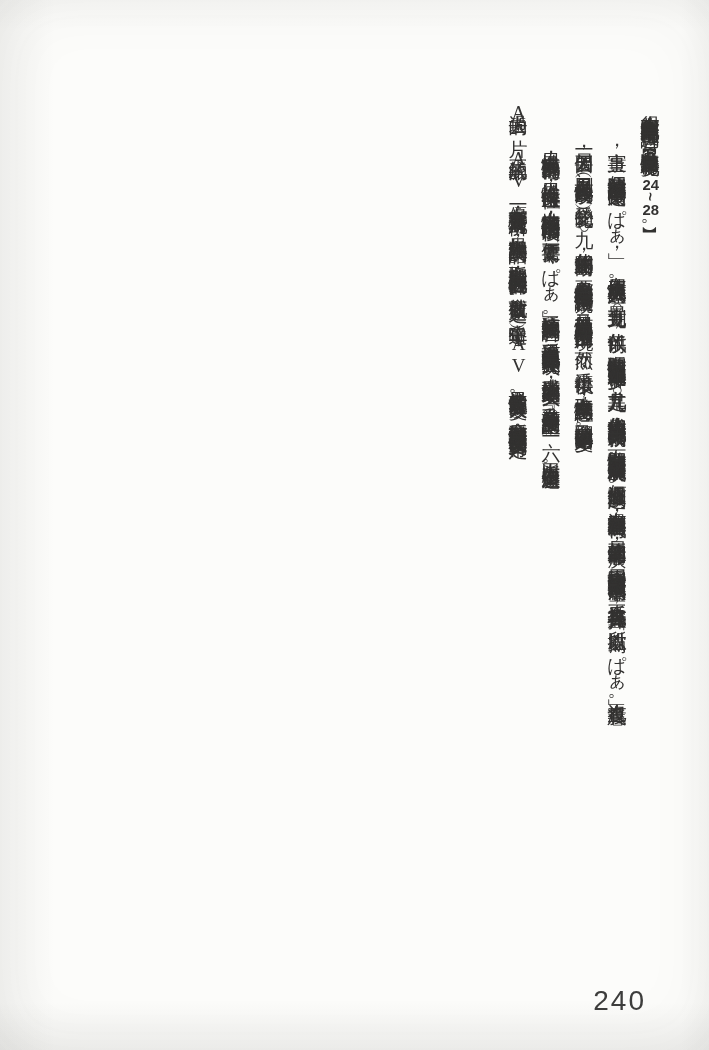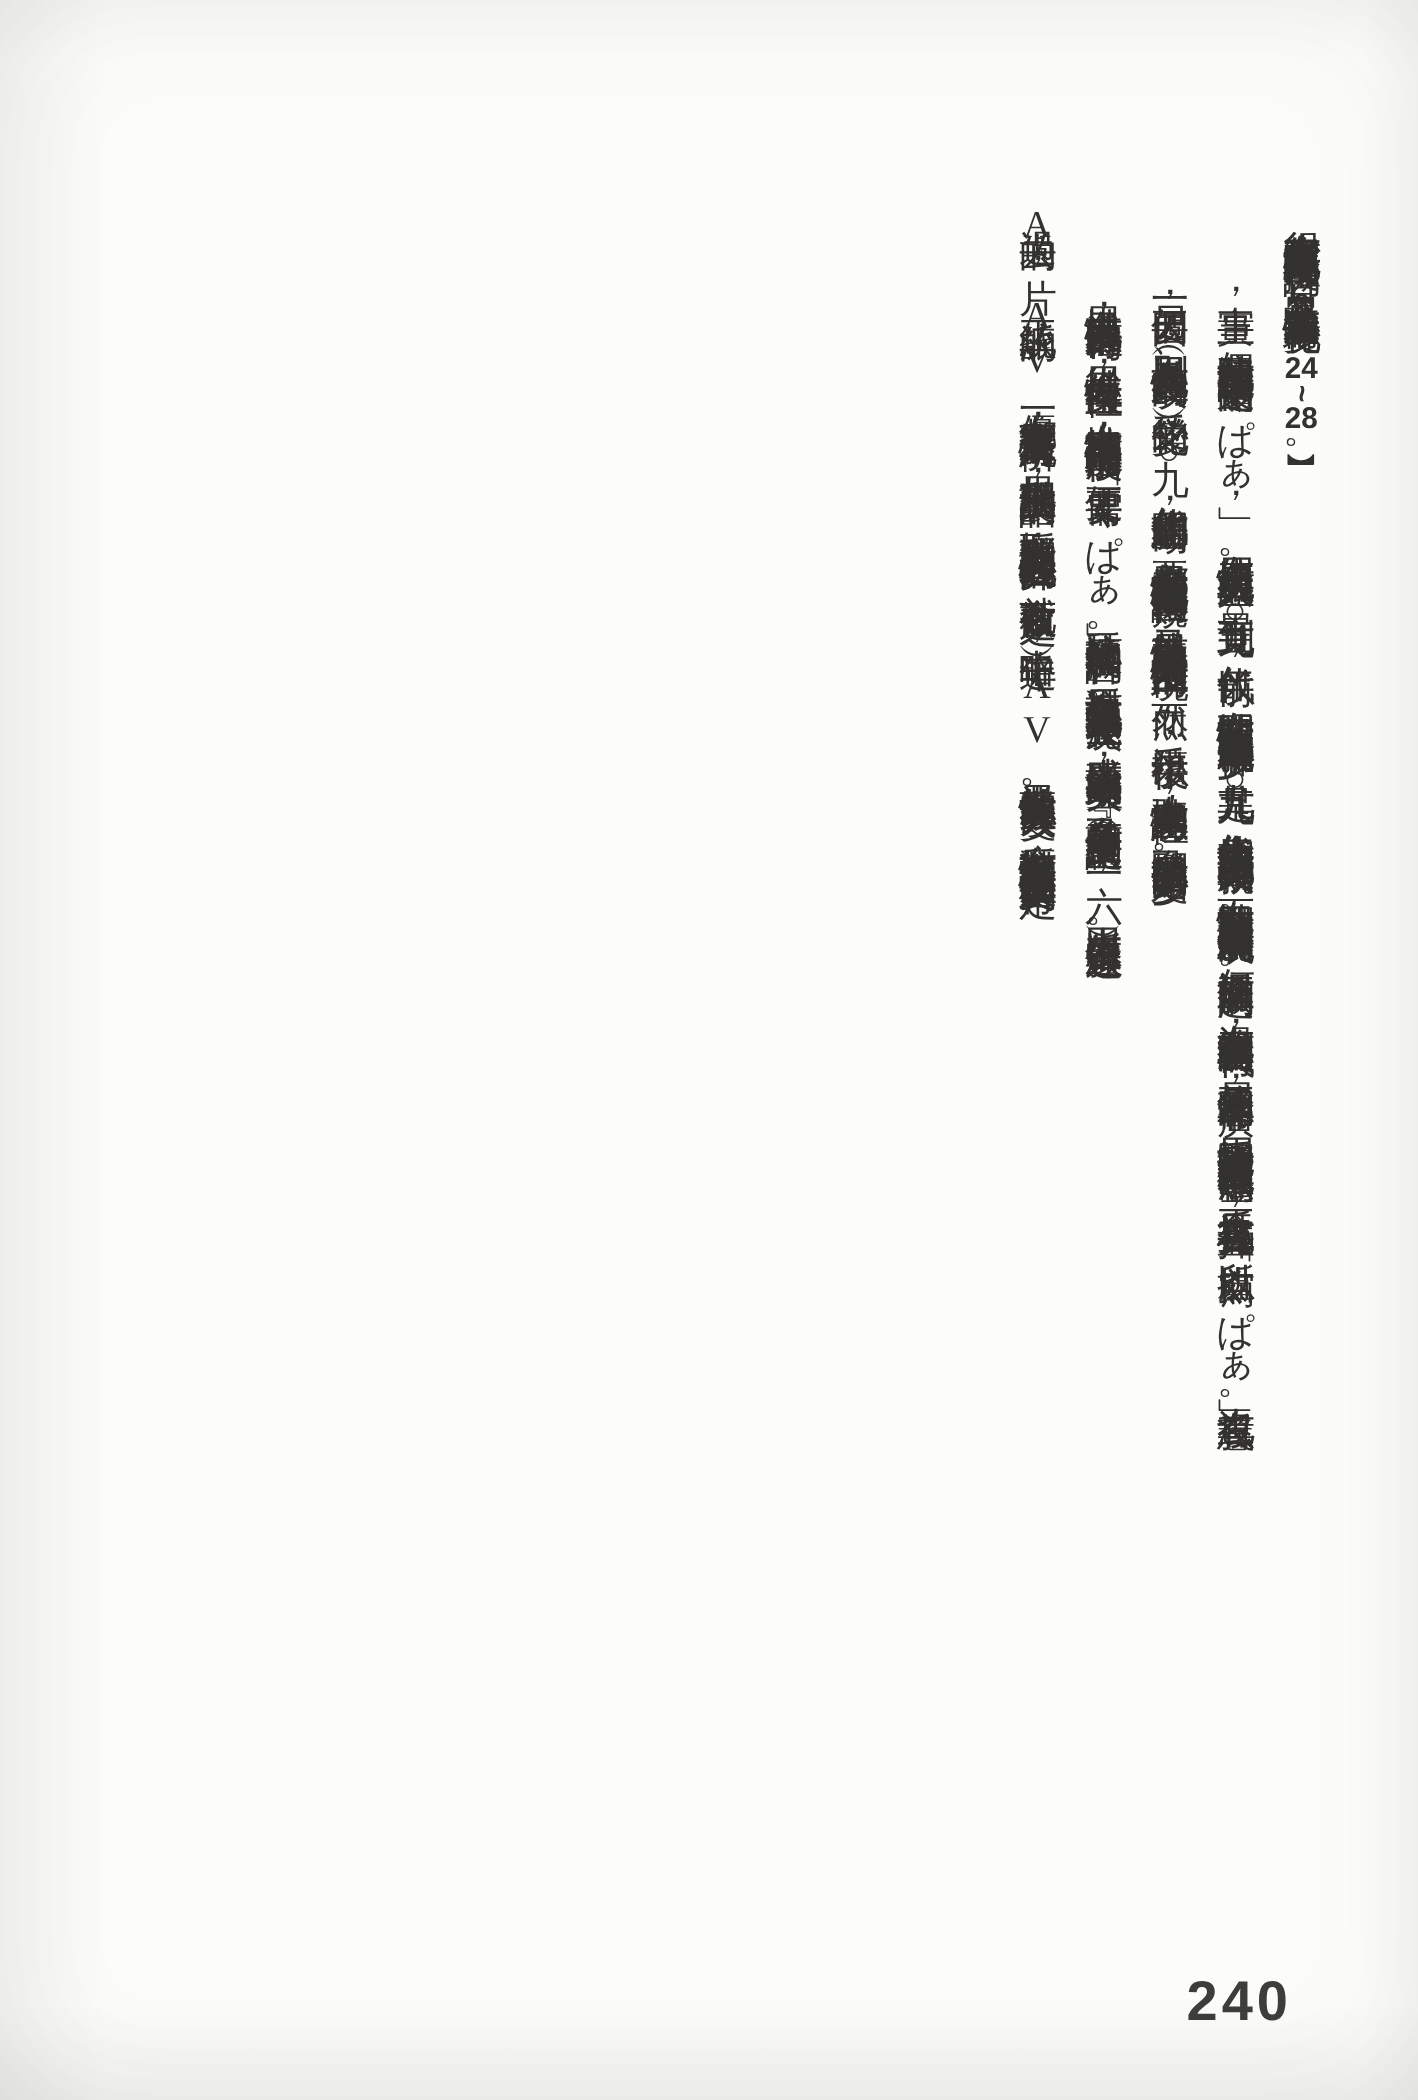--- a/index.html
+++ b/index.html
@@ -59,21 +59,21 @@
   }
   .sideways {
     text-orientation: mixed;
   }
   .page-number {
     position: absolute;
     right: 63px;
     bottom: 33px;
     font-family: "Liberation Sans", "DejaVu Sans", sans-serif;
     font-size: 28px;
-    font-weight: bold;
+    font-weight: normal;
     letter-spacing: 2px;
     color: #3d3d3c;
   }
 </style>
 </head>
 <body>
 
 <div class="page">
 
   <div class="text-block">

